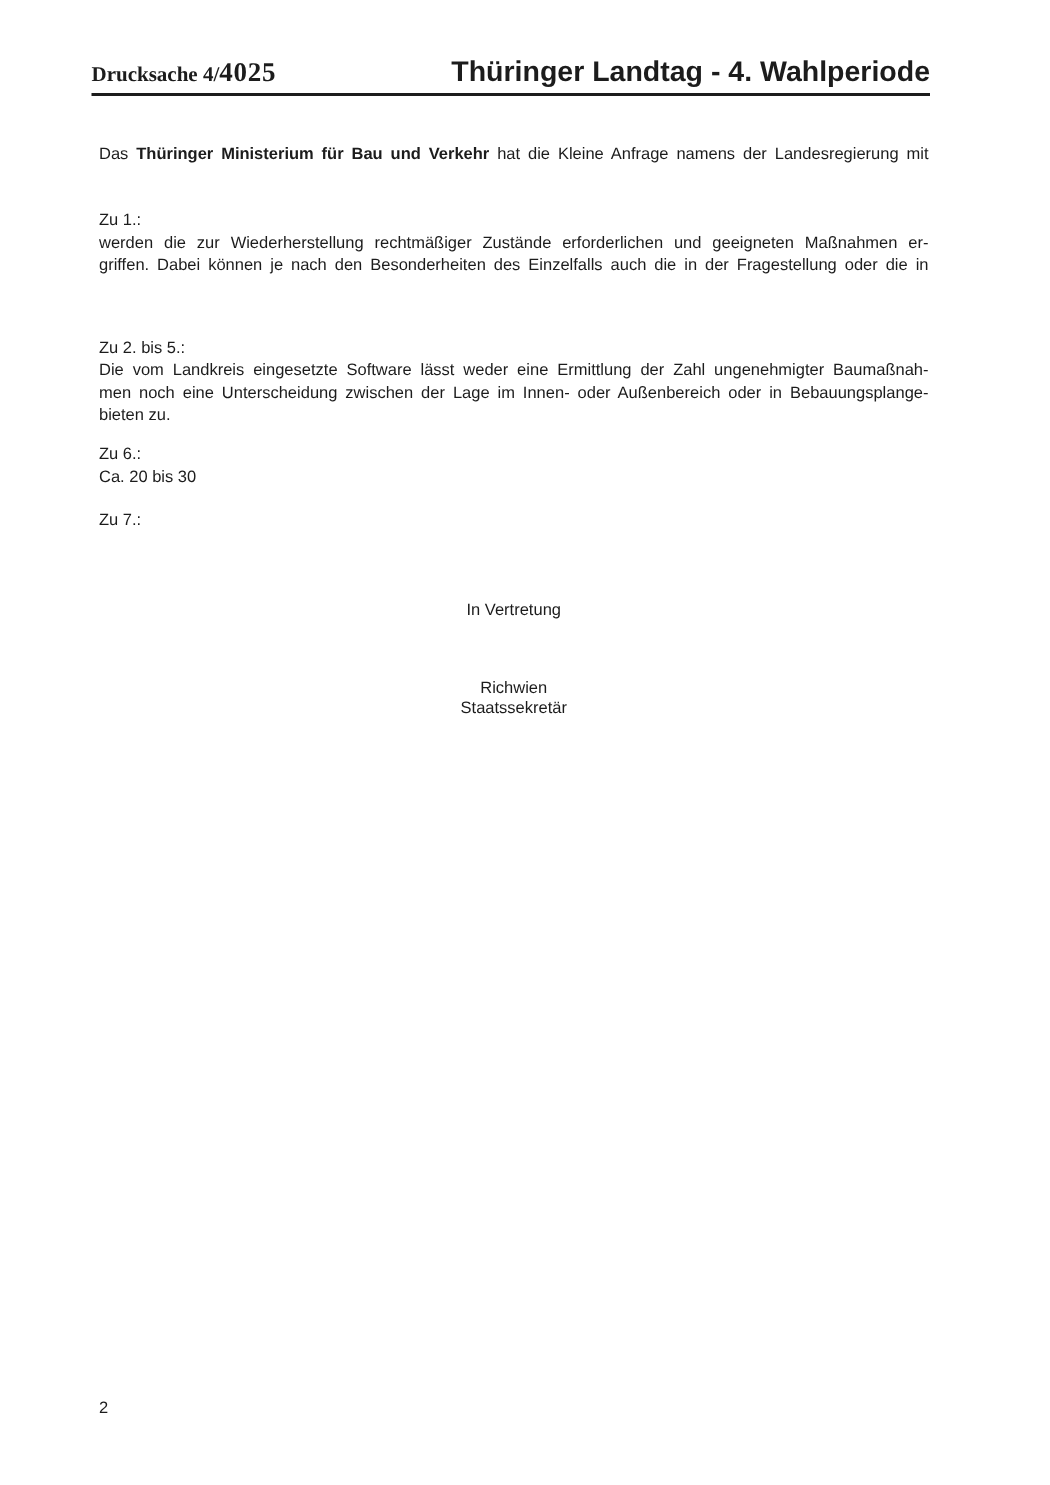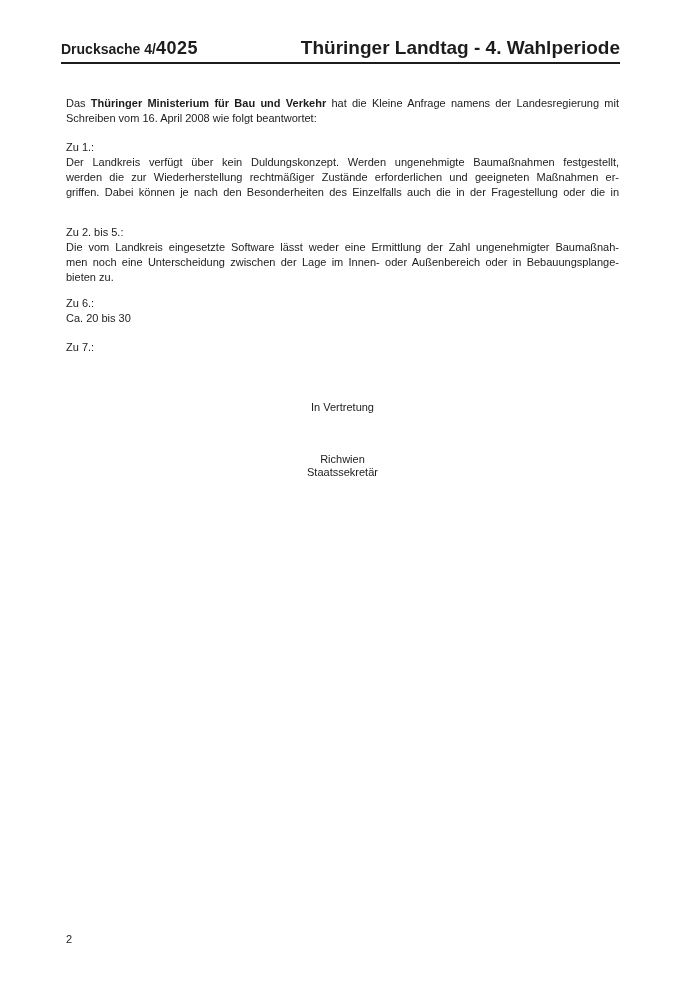--- a/index.html
+++ b/index.html
@@ -20,21 +20,21 @@
 
   
   .header-row {
     left: 61px;
     width: 559px;
     top: 35px;
     display: flex;
     justify-content: space-between;
     align-items: baseline;
   }
-  .hdr-left-group { display: flex; align-items: baseline; }
+  .hdr-left-group { display: flex; align-items: baseline; font-family: Liberation Serif, serif; }
   .hdr-prefix { font-size: 14px; font-weight: bold; line-height: 1; }
   .hdr-number { font-size: 18px; font-weight: bold; line-height: 26px; letter-spacing: 0.5px; }
   .hdr-right  { font-size: 19px; font-weight: bold; line-height: 1; }
   .rule {
     left: 61px;
     width: 559px;
     top: 62px;
     height: 2px;
     background: #1c1c1c;
   }
@@ -53,26 +53,24 @@
     <span class="hdr-prefix">Drucksache 4/</span>
       <span class="hdr-number">4025</span>
   </div>
   <div class="hdr-right">Thüringer Landtag - 4. Wahlperiode</div>
 </div>
 
 <div class="abs rule"></div>
 
 <div class="abs col" style="top:96px;">
   <div class="line just"><span>Das </span><span class="bold">Thüringer Ministerium für Bau und Verkehr</span><span> hat die Kleine Anfrage namens der Landesregierung mit</span></div>
-  <div class="line">Schreiben vom 16. April 2008 wie folgt beantwortet:</div>
 </div>
 
 <div class="abs col" style="top:140px;">
   <div class="line">Zu 1.:</div>
-  <div class="line just">Der Landkreis verfügt über kein Duldungskonzept. Werden ungenehmigte Baumaßnahmen festgestellt,</div>
   <div class="line just">werden die zur Wiederherstellung rechtmäßiger Zustände erforderlichen und geeigneten Maßnahmen er-</div>
   <div class="line just">griffen. Dabei können je nach den Besonderheiten des Einzelfalls auch die in der Fragestellung oder die in</div>
 </div>
 
 <div class="abs col" style="top:225px;">
   <div class="line">Zu 2. bis 5.:</div>
   <div class="line just">Die vom Landkreis eingesetzte Software lässt weder eine Ermittlung der Zahl ungenehmigter Baumaßnah-</div>
   <div class="line just">men noch eine Unterscheidung zwischen der Lage im Innen- oder Außenbereich oder in Bebauungsplange-</div>
   <div class="line">bieten zu.</div>
 </div>

